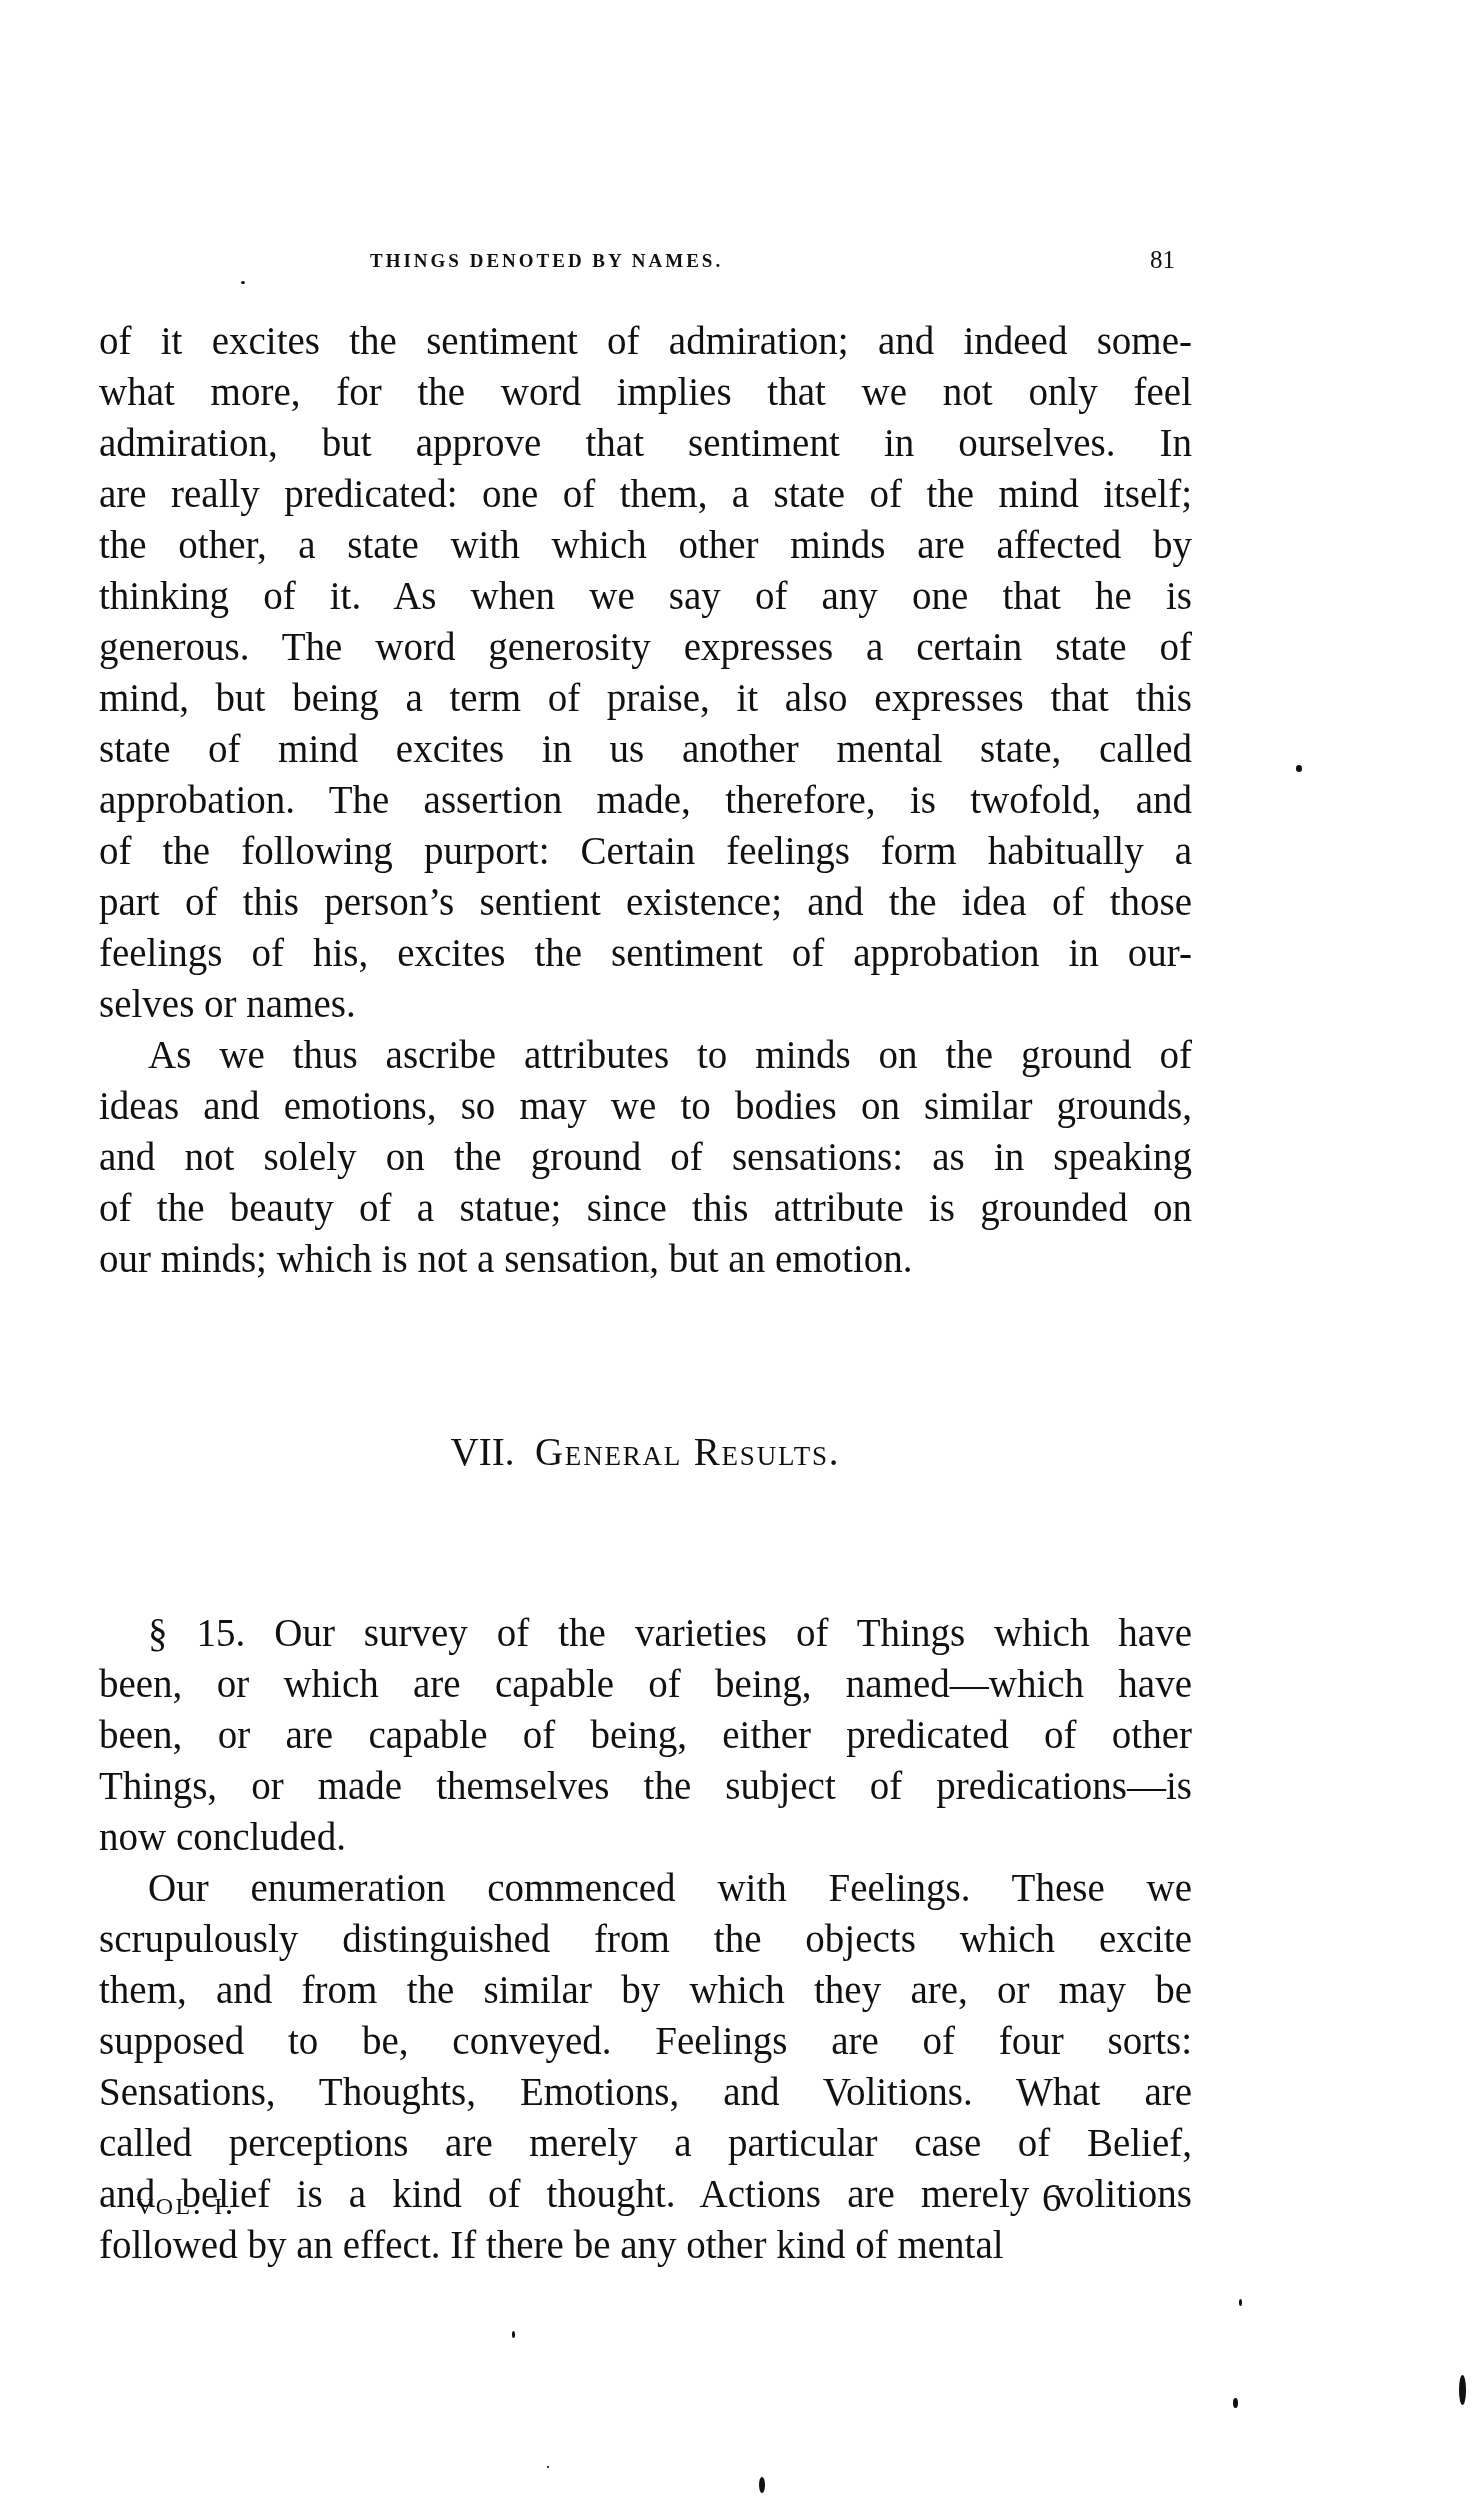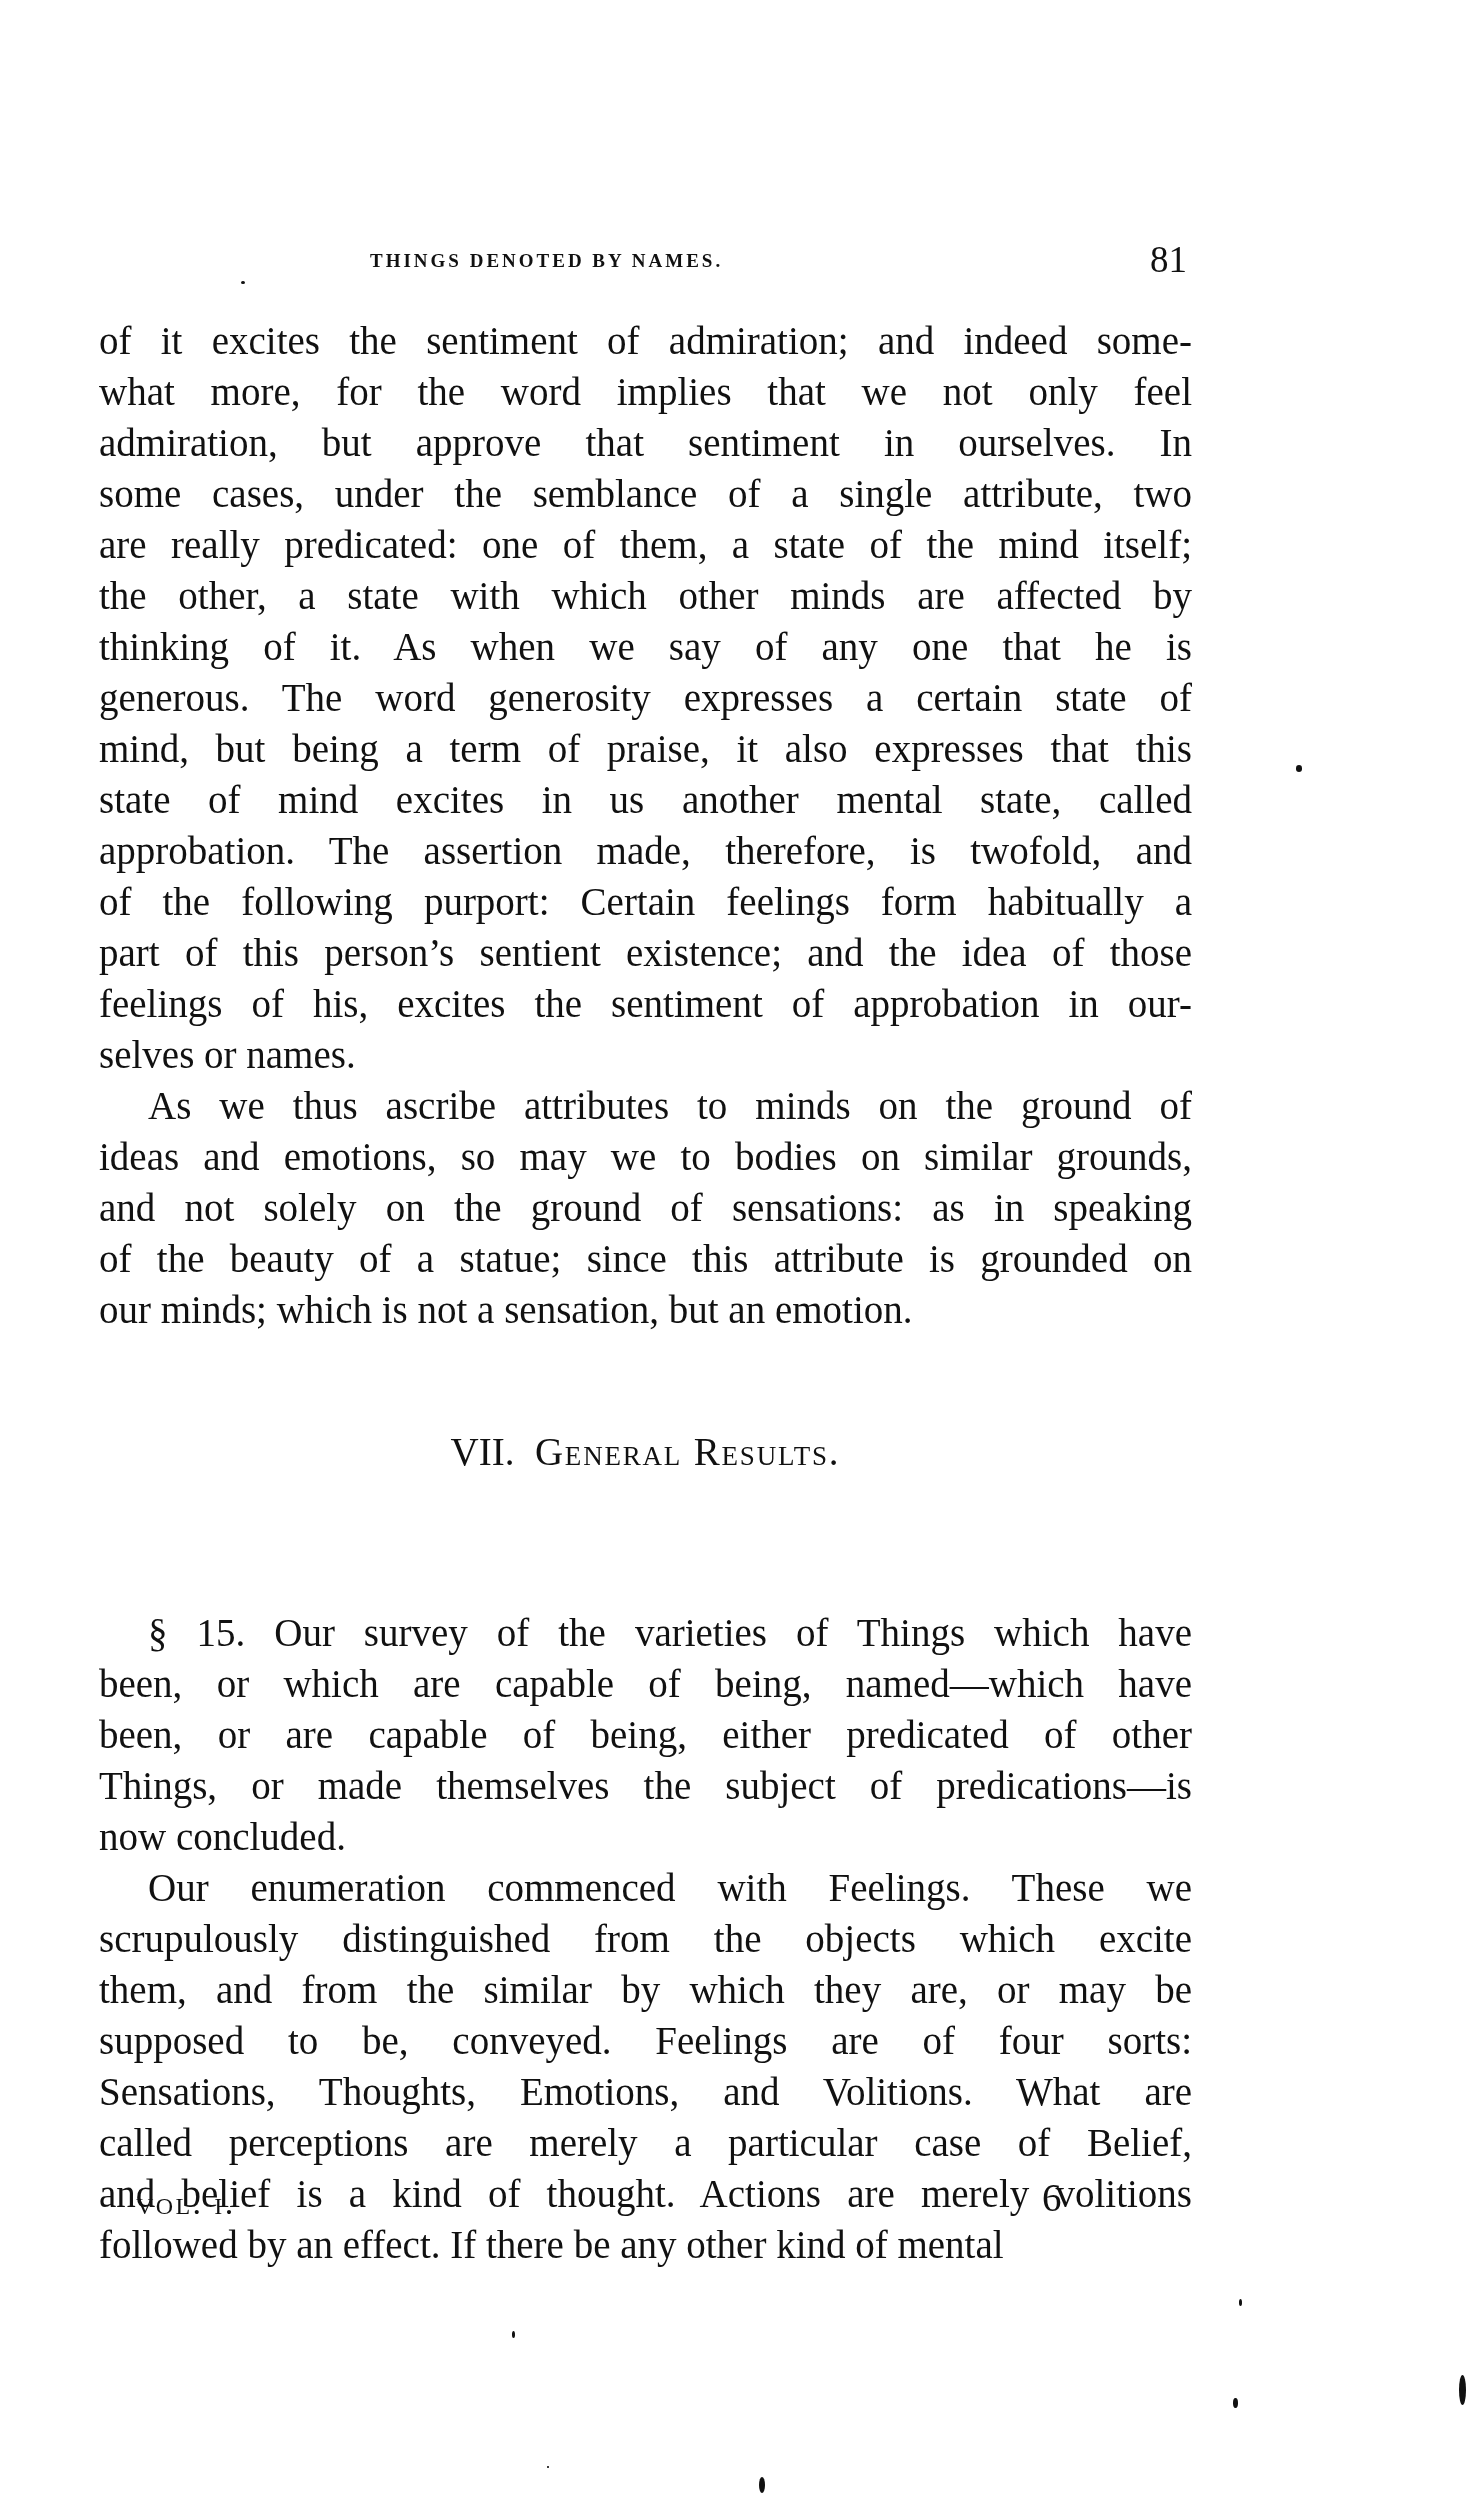--- a/index.html
+++ b/index.html
@@ -30,21 +30,21 @@
     line-height: 33px;
     letter-spacing: 3px;
     font-weight: bold;
     text-transform: uppercase;
     white-space: nowrap;
   }
   .page-number {
     position: absolute;
     left: 1150px;
     top: 238px;
-    font-size: 37px;
+    font-size: 25px;
     line-height: 43px;
     white-space: nowrap;
   }
   
   .text-block {
     position: absolute;
     left: 99px;
     width: 1093px;
     font-size: 39px;
     line-height: 51px;
@@ -118,21 +118,20 @@
 <div class="page">
 
   <div class="running-head">Things denoted by names.</div>
   <div class="page-number">81</div>
 
   <div class="text-block block-a" id="block-a">
       <p>
         <span class="line">of it excites the sentiment of admiration; and indeed some-</span>
         <span class="line">what more, for the word implies that we not only feel</span>
         <span class="line">admiration, but approve that sentiment in ourselves. In</span>
-        <span class="line">some cases, under the semblance of a single attribute, two</span>
         <span class="line">are really predicated: one of them, a state of the mind itself;</span>
         <span class="line">the other, a state with which other minds are affected by</span>
         <span class="line">thinking of it. As when we say of any one that he is</span>
         <span class="line">generous. The word generosity expresses a certain state of</span>
         <span class="line">mind, but being a term of praise, it also expresses that this</span>
         <span class="line">state of mind excites in us another mental state, called</span>
         <span class="line">approbation. The assertion made, therefore, is twofold, and</span>
         <span class="line">of the following purport: Certain feelings form habitually a</span>
         <span class="line">part of this person’s sentient existence; and the idea of those</span>
         <span class="line">feelings of his, excites the sentiment of approbation in our-</span>

